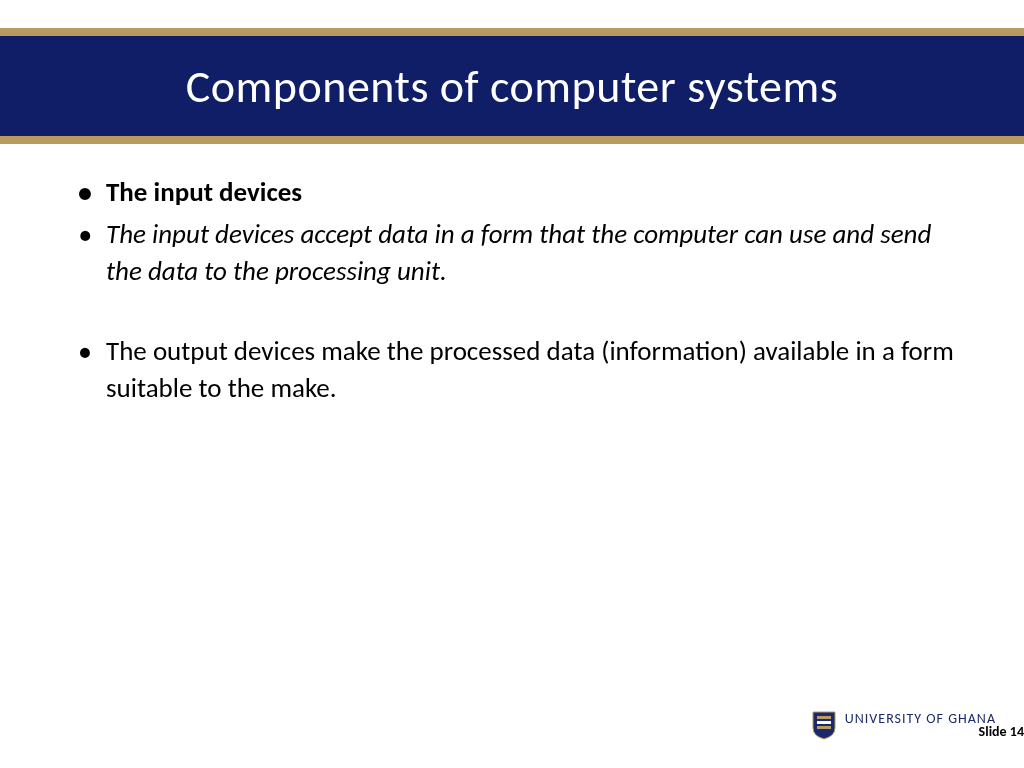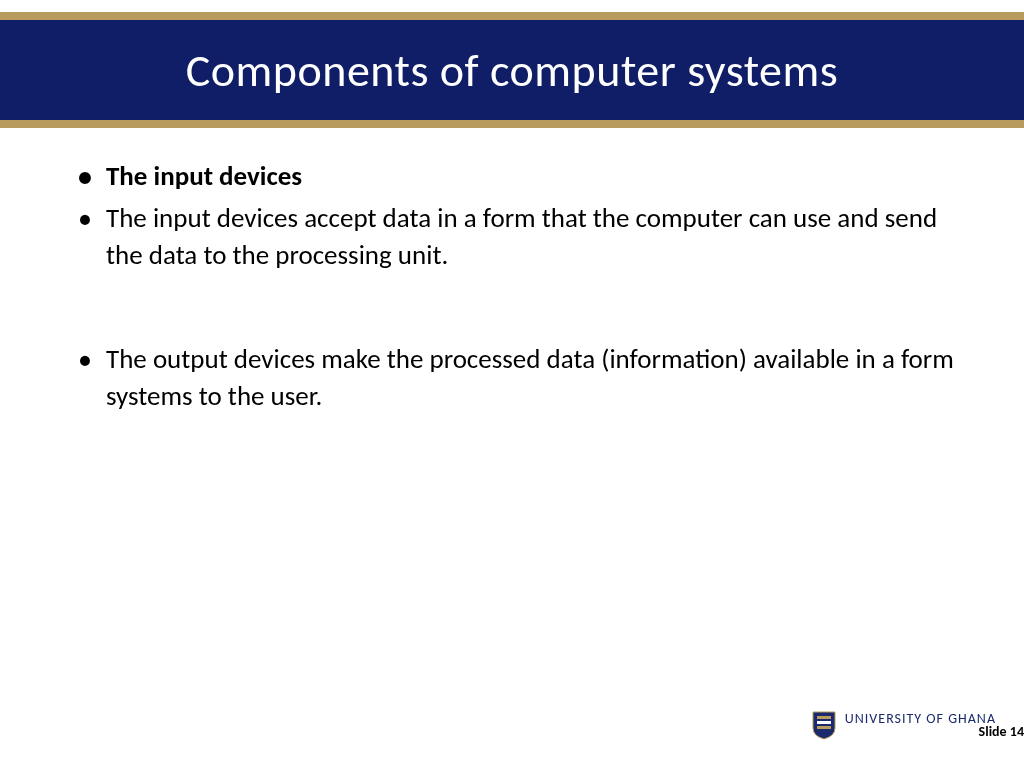--- a/index.html
+++ b/index.html
@@ -13,21 +13,21 @@
       font-family: Calibri, Arial, sans-serif;
       background: #ffffff;
       position: relative;
       overflow: hidden;
     }
     .title-bar {
       width: 100%;
       background: #0f1e66;
       border-top: 8px solid #b89b5e;
       border-bottom: 8px solid #b89b5e;
-      margin-top: 12px;
+      margin-top: 28px;
       padding: 22px 40px;
       text-align: center;
     }
     .title-bar h1 {
       color: #ffffff;
       font-size: 46px;
       font-weight: 400;
       letter-spacing: 0.5px;
     }
     .content {
@@ -50,21 +50,22 @@
       left: 8px;
       top: 0;
       font-size: 28px;
       color: #000000;
     }
     li.heading {
       font-weight: 700;
       margin-bottom: 6px;
     }
     li.spacer {
-      margin-bottom: 68px;
+      margin-bottom: 44px;
+      font-style: italic;
     }
     .footer {
       position: absolute;
       bottom: 28px;
       left: 0;
       width: 100%;
       display: flex;
       align-items: center;
       justify-content: flex-end;
     }
@@ -95,21 +96,21 @@
 <body>
 
 <div class="title-bar">
   <h1>Components of computer systems</h1>
 </div>
 
 <div class="content">
   <ul>
     <li class="heading">The input devices</li>
     <li class="spacer">The input devices accept data in a form that the computer can use and send the data to the processing unit.</li>
-    <li>The output devices make the processed data (information)  available in a form systems to the user.</li>
+    <li>The output devices make the processed data (information)  available in a form suitable to the make.</li>
   </ul>
 </div>
 
 <div class="footer">
   <span class="slide-number">Slide 14</span>
 </div>
 
 <div class="university-logo">
   <span>
     <svg class="logo-shield" viewBox="0 0 26 30">

